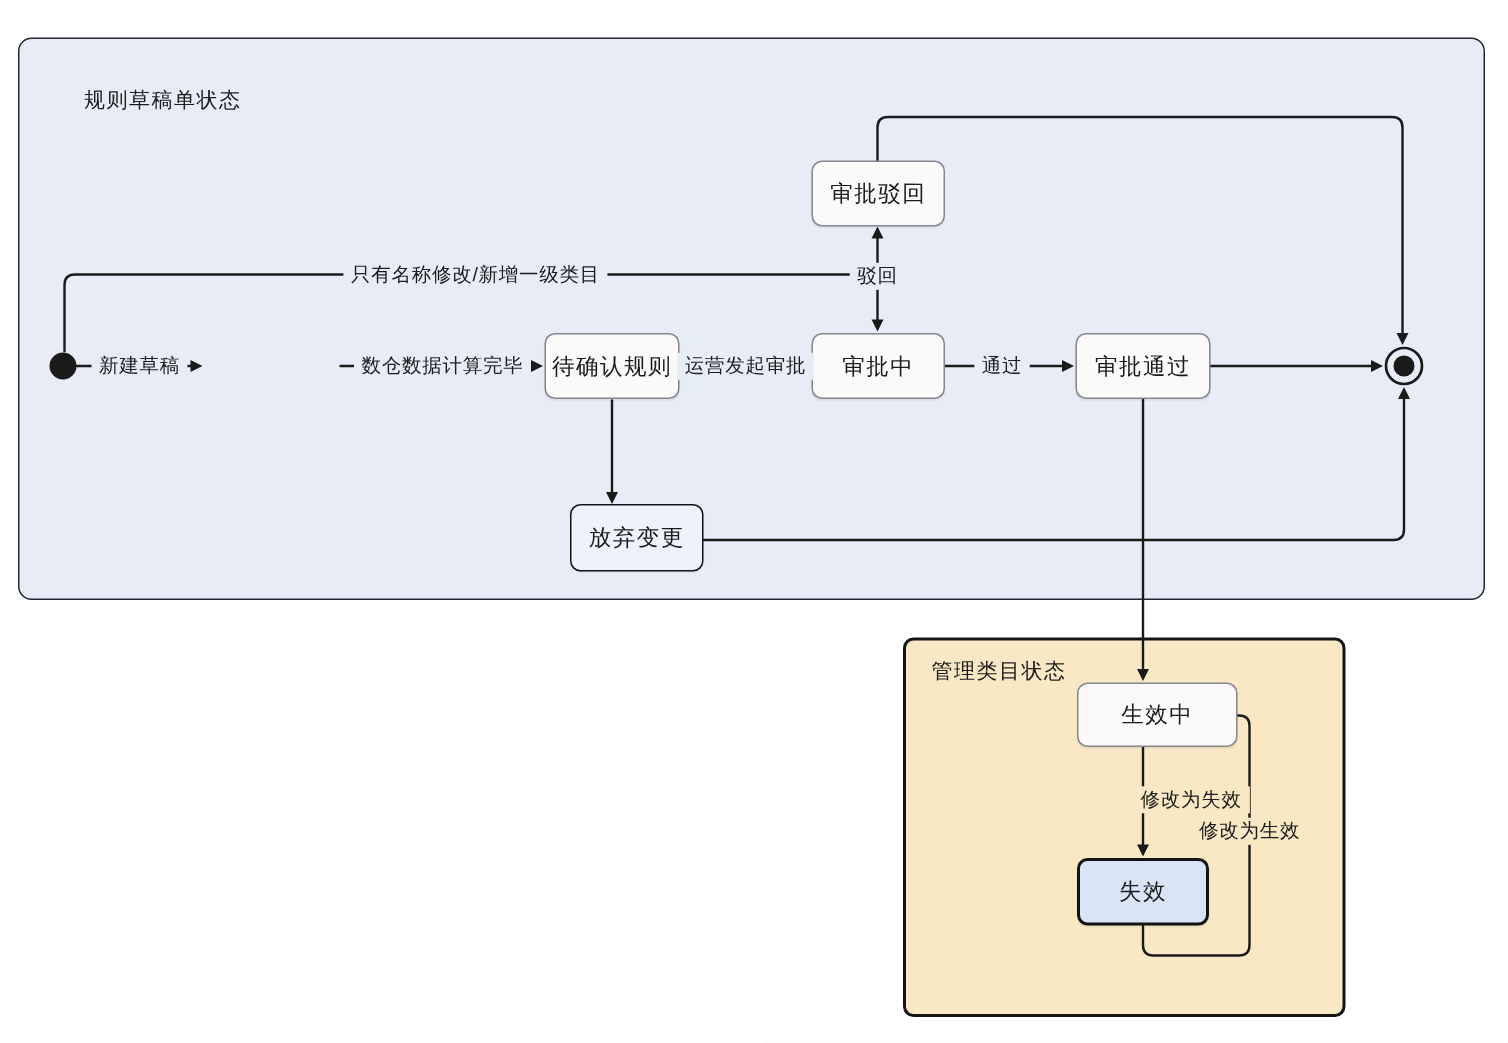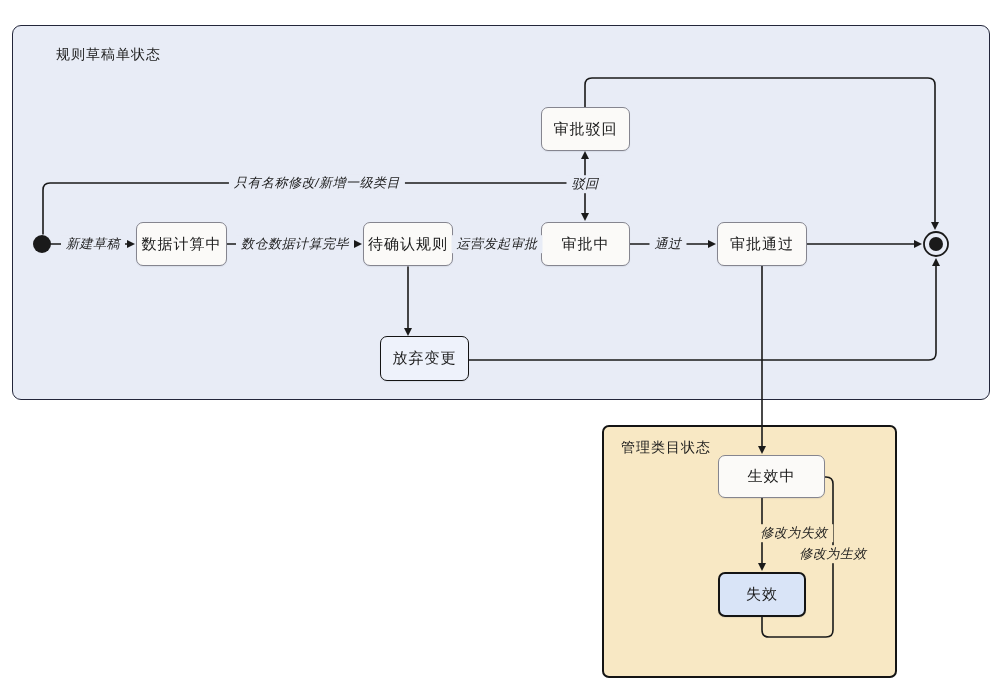--- a/index.html
+++ b/index.html
@@ -34,21 +34,21 @@
     border: 2px solid var(--category-border, #141414);
     border-radius: 7px;
   }
   .container-title {
     position: absolute;
     font-size: 14px;
     letter-spacing: 1px;
     color: var(--text, #1b1b1b);
     white-space: nowrap;
   }
-  .rules .container-title { left: 43px; top: 20px; }
+  .rules .container-title { left: 43px; top: 32px; }
   .category .container-title { left: 17px; top: 12px; }
 
   svg.edges {
     position: absolute;
     left: 0; top: 0;
     z-index: 2;
     pointer-events: none;
   }
   svg.edges path {
     fill: none;
@@ -87,21 +87,20 @@
 
   .edge-label {
     position: absolute;
     z-index: 4;
     transform: translate(-50%, -50%);
     font-size: 13px;
     letter-spacing: 0.5px;
     white-space: nowrap;
     padding: 1px 5px;
     line-height: 1.2;
-    font-style: italic;
   }
   .on-blue   { background: var(--rules-bg, #e8ecf6); }
   .on-yellow { background: var(--category-bg, #f8e8c4); }
 </style>
 </head>
 <body>
 
 <div class="canvas">
 
   <div class="container rules">
@@ -152,21 +151,20 @@
     <path d="M 762 266 V 447"></path>
     <polygon points="762,454 758,446 766,446"></polygon>
 
     <path d="M 762 498 V 564"></path>
     <polygon points="762,571 758,563 766,563"></polygon>
 
     <path d="M 762 617 V 630 Q 762 637 769 637 H 826 Q 833 637 833 630 V 484 Q 833 477 826 477 H 814"></path>
     <polygon points="807,477 815,473 815,481"></polygon>
   </svg>
 
-  <div class="node" style="left:136px; top:222px; width:91px; height:44px">数据计算中</div>
 
   <div class="node" style="left:541px; top:222px; width:89px; height:44px">审批中</div>
 
   <div class="node" style="left:363px; top:222px; width:90px; height:44px">待确认规则</div>
 
   <div class="node" style="left:717px; top:222px; width:90px; height:44px">审批通过</div>
 
   <div class="node" style="left:541px; top:107px; width:89px; height:44px">审批驳回</div>
 
   <div class="node accent-light" style="left:364px; top:336px; width:89px; height:45px">放弃变更</div>

